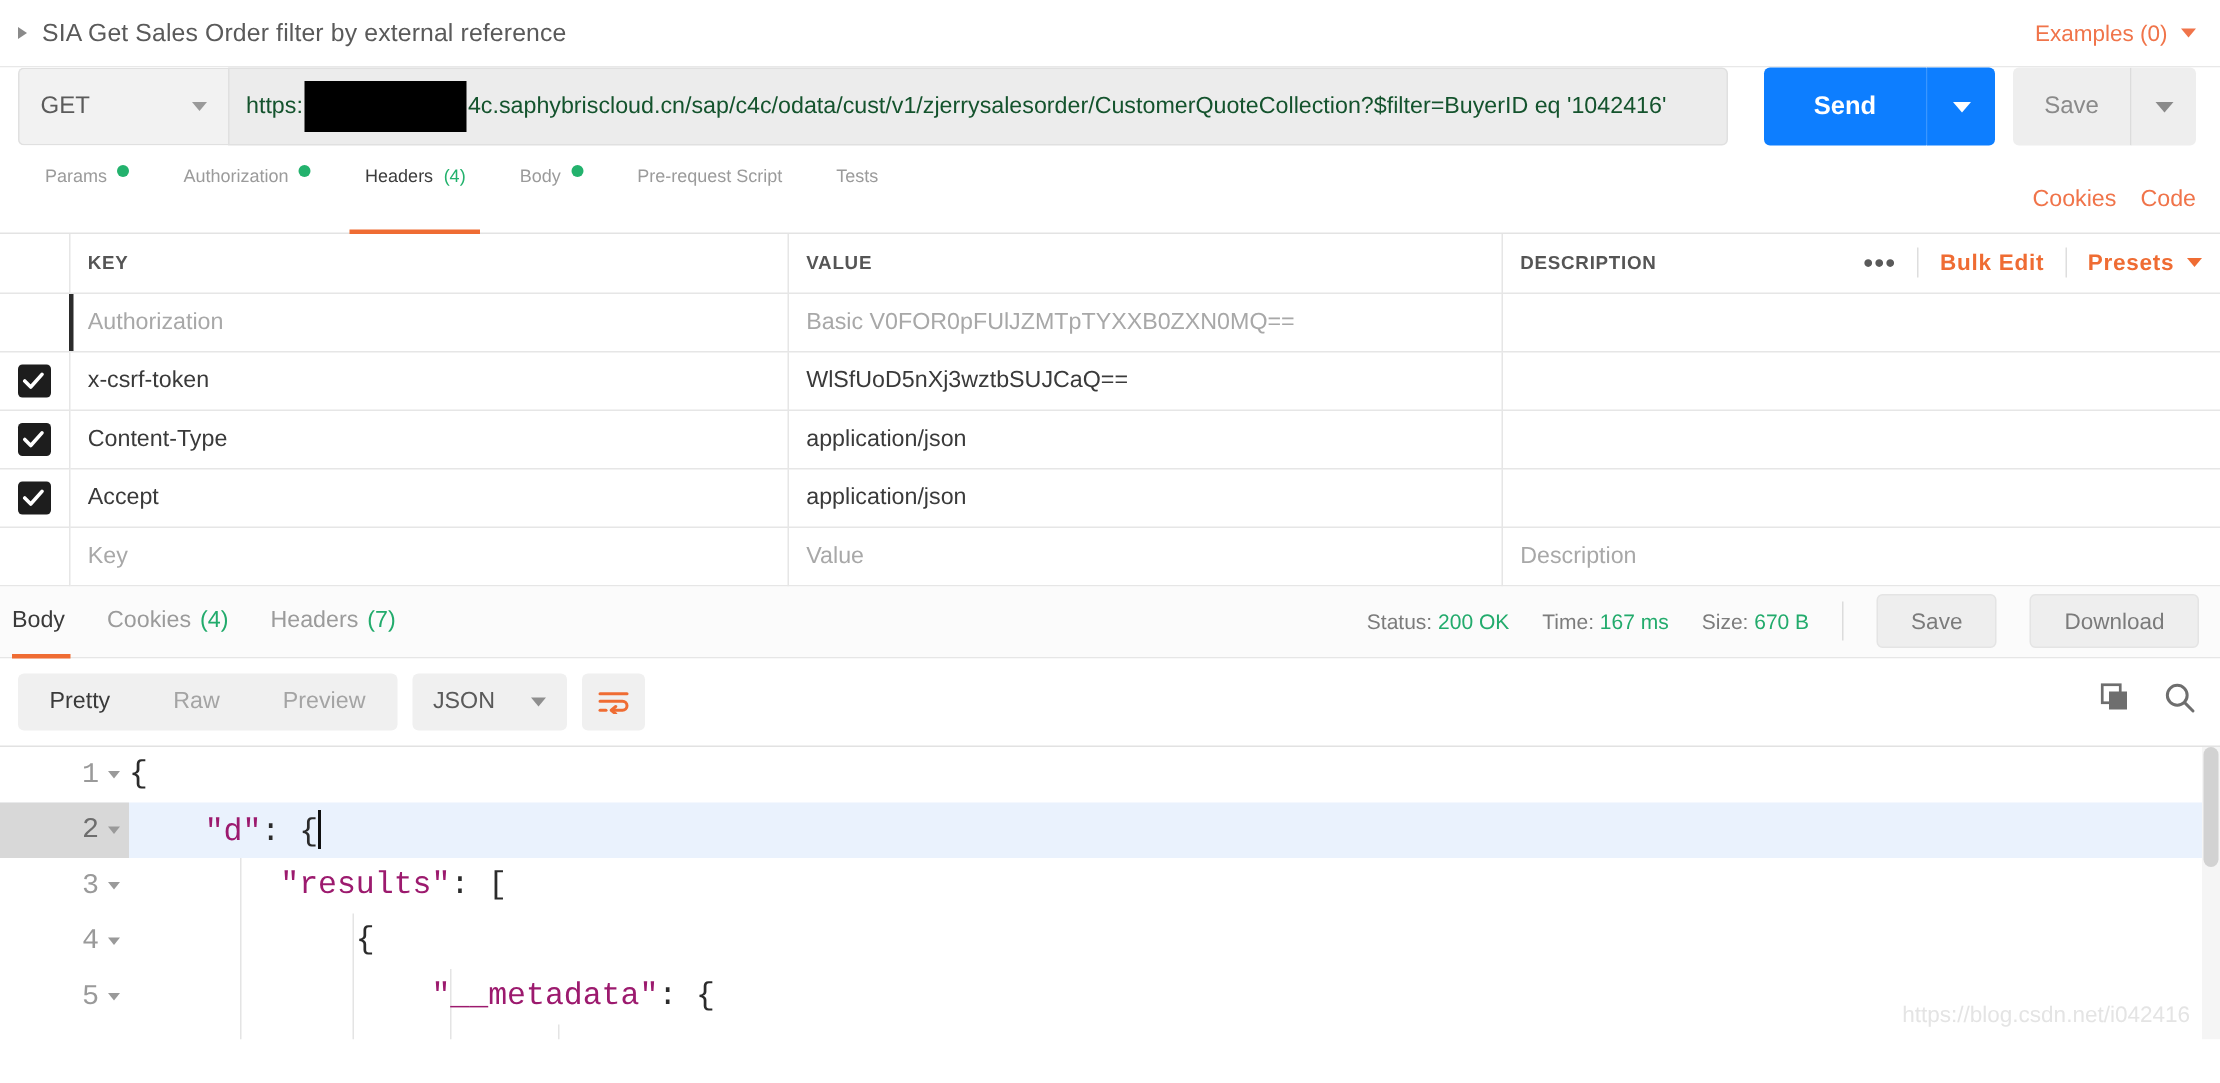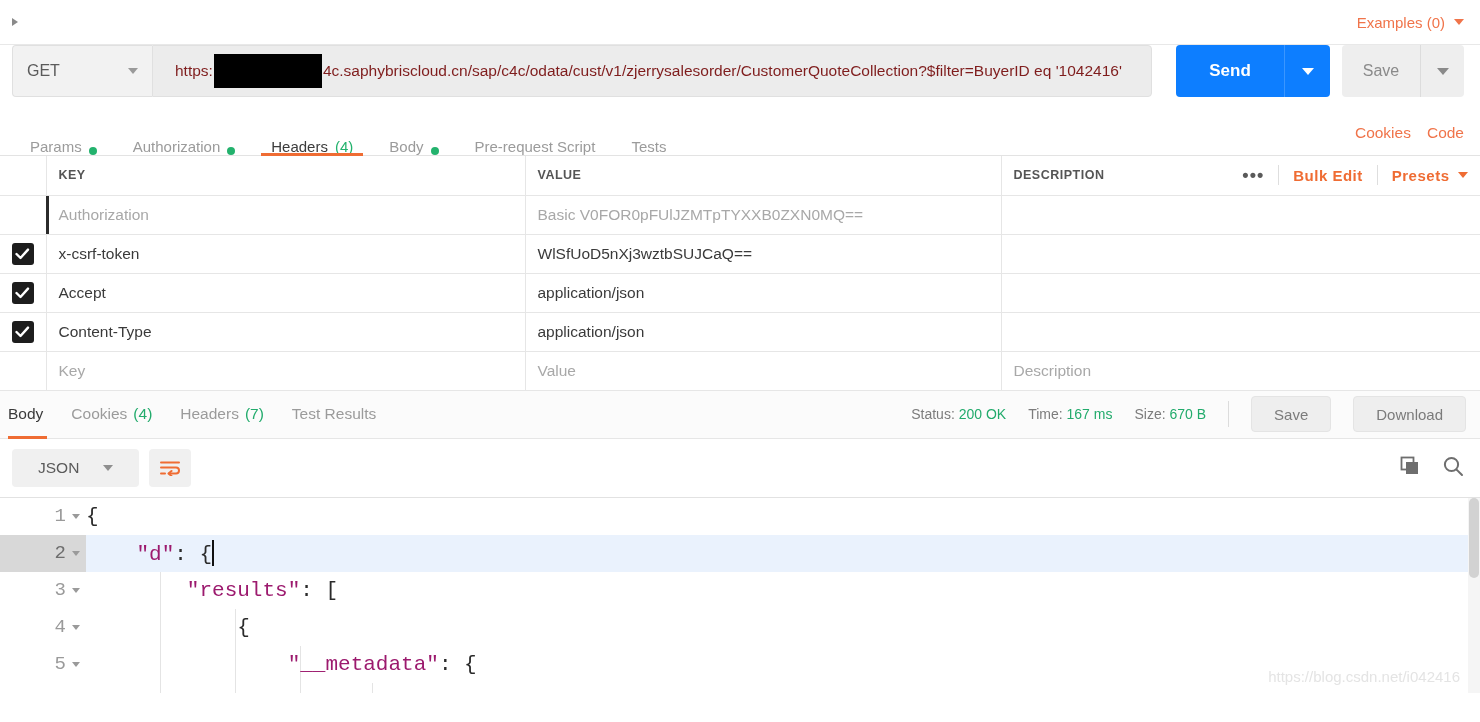--- a/index.html
+++ b/index.html
@@ -62,22 +62,22 @@
     border-top: 6px solid #9a9a9a;
     border-left: 5px solid transparent;
     border-right: 5px solid transparent;
   }
   .url-input {
     flex: 1; height: 52px;
     background: #ececec;
     border: 1px solid #e0e0e0;
     border-radius: 0 4px 4px 0;
     display: flex; align-items: center;
-    padding: 0 22px;
-    font-size: 15.5px; color: #7f1d1d;
+    padding: 0 11px;
+    font-size: 15.5px; color: #14532d;
     white-space: nowrap; overflow: hidden;
     position: relative;
   }
   .url-redaction {
     display: inline-block;
     width: 108px; height: 34px;
     background: #000;
     vertical-align: middle;
     margin: 0 1px;
   }
@@ -125,23 +125,23 @@
   }
 
   
   .reqtabs {
     height: 46px; display: flex; align-items: stretch;
     padding: 0 16px 0 12px;
     border-bottom: 1px solid #e3e3e3;
     position: relative;
   }
   .rtab {
-    display: flex; align-items: flex-end; gap: 7px;
+    display: flex; align-items: flex-start; gap: 7px;
     padding: 0 18px;
-    font-size: 15px; color: #9b9b9b;
+    font-size: 12px; color: #9b9b9b;
     position: relative;
   }
   .rtab.active { color: #3c3c3c; }
   .rtab.active::after {
     content: ""; position: absolute;
     left: 8px; right: 8px; bottom: -1px; height: 3px;
     background: #ef6c33;
   }
   .dot { width: 8px; height: 8px; border-radius: 50%; background: #23b26d; }
   .count { color: #23b26d; }
@@ -246,21 +246,21 @@
     background: #f0f0f0; border-radius: 4px; height: 38px;
     display: flex; align-items: center;
   }
   .seg .opt {
     padding: 0 21px; font-size: 15.5px; color: #a4a4a4;
     line-height: 38px;
   }
   .seg .opt.active { color: #3a3a3a; }
   .fmt-select {
     background: #f0f0f0; border-radius: 4px; height: 38px;
-    display: flex; align-items: center; padding: 0 26px; gap: 24px;
+    display: flex; align-items: center; padding: 0 14px; gap: 24px;
     font-size: 15.5px; color: #5a5a5a;
   }
   .fmt-select .caret {
     width: 0; height: 0;
     border-top: 6px solid #8f8f8f;
     border-left: 5px solid transparent;
     border-right: 5px solid transparent;
   }
   .wrap-btn {
     background: #f0f0f0; border-radius: 4px;
@@ -321,20 +321,21 @@
   .scrollbar-v .thumb {
     position: absolute; top: 0; left: 1px; width: 10px; height: 80px;
     background: #d2d2d2; border-radius: 5px;
   }
 </style>
 </head>
 <body>
 
 <div class="titlebar">
   <span class="tri-right"></span>
+  <span class="req-title">SIA Get Sales Order filter by external reference</span>
   <div class="titlebar-right">
     <span>Examples (0)</span>
     <span class="caret-down"></span>
   </div>
 </div>
 
 <div class="urlbar">
   <div class="method-box">
     <span>GET</span>
     <span class="caret"></span>
@@ -435,34 +436,34 @@
     </tr>
 
     <tr>
       <td class="cell-check">
         <span class="cb">
           <svg width="15" height="12" viewBox="0 0 15 12">
               <path d="M1.5 6 L5.5 10 L13 1.6" stroke="#fff" stroke-width="2.4" fill="none" stroke-linecap="round" stroke-linejoin="round"></path>
             </svg>
         </span>
       </td>
-      <td class="dark">Accept</td>
+      <td class="dark">Content-Type</td>
       <td class="dark">application/json</td>
       <td></td>
     </tr>
 
     <tr>
       <td class="cell-check">
         <span class="cb">
           <svg width="15" height="12" viewBox="0 0 15 12">
               <path d="M1.5 6 L5.5 10 L13 1.6" stroke="#fff" stroke-width="2.4" fill="none" stroke-linecap="round" stroke-linejoin="round"></path>
             </svg>
         </span>
       </td>
-      <td class="dark">Content-Type</td>
+      <td class="dark">Accept</td>
       <td class="dark">application/json</td>
       <td></td>
     </tr>
 
     <tr>
       <td class="cell-check"></td>
       <td class="muted">Key</td>
       <td class="muted">Value</td>
       <td class="muted">Description</td>
     </tr>
@@ -474,23 +475,20 @@
     <span>Body</span>
   </div>
   <div class="rsp-tab">
     <span>Cookies</span>
     <span class="green">(4)</span>
   </div>
   <div class="rsp-tab">
     <span>Headers</span>
     <span class="green">(7)</span>
   </div>
-  <div class="rsp-tab">
-    <span>Test Results</span>
-  </div>
 
   <div class="resp-meta">
     <span>
       <span>Status:</span>
       <span class="green">200 OK</span>
     </span>
     <span>
       <span>Time:</span>
       <span class="green">167 ms</span>
     </span>
@@ -498,20 +496,25 @@
       <span>Size:</span>
       <span class="green">670 B</span>
     </span>
     <span class="meta-sep"></span>
     <span class="sm-btn">Save</span>
     <span class="sm-btn">Download</span>
   </div>
 </div>
 
 <div class="fmtbar">
+  <div class="seg">
+    <span class="opt active">Pretty</span>
+    <span class="opt">Raw</span>
+    <span class="opt">Preview</span>
+  </div>
   <div class="fmt-select">
     <span>JSON</span>
     <span class="caret"></span>
   </div>
   <div class="wrap-btn">
     <svg width="22" height="16" viewBox="0 0 22 16">
       <path d="M2 2.5 H20" stroke="#ef6c33" stroke-width="2" stroke-linecap="round"></path>
       <path d="M2 7.5 H17 a3 3 0 0 1 0 6 H10" stroke="#ef6c33" stroke-width="2" fill="none" stroke-linecap="round"></path>
       <path d="M12.5 11 L9.5 13.5 L12.5 16" stroke="#ef6c33" stroke-width="2" fill="none" stroke-linecap="round" stroke-linejoin="round"></path>
       <path d="M2 13.5 H6" stroke="#ef6c33" stroke-width="2" stroke-linecap="round"></path>

